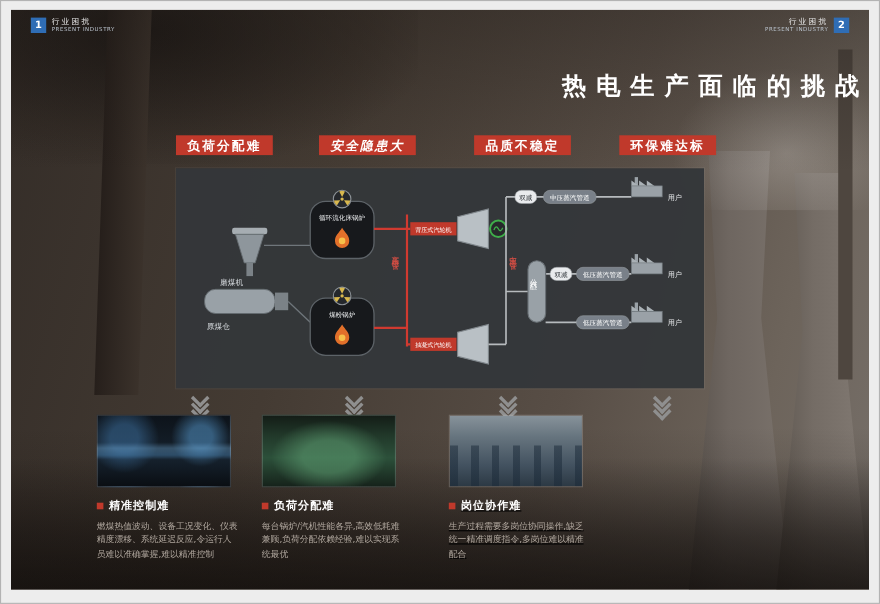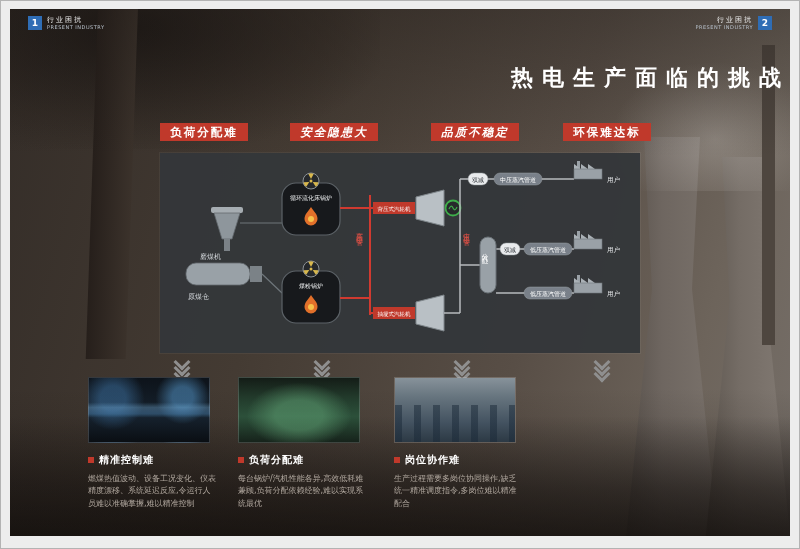--- a/index.html
+++ b/index.html
@@ -37,37 +37,37 @@
   .badge-num { width:14px; height:14px; background:#2f6db5; color:#fff; font-size:9px; font-weight:bold;
     display:flex; align-items:center; justify-content:center; flex:0 0 auto; }
   .badge-title { font-size:7px; color:#e8e8e8; letter-spacing:2px; line-height:1.2; }
   .badge-sub { font-size:5px; color:#b9c2cc; letter-spacing:.5px; }
 
   .title { position:absolute; top:54px; left:0; width:100%; text-align:right;
     color:#ffffff; font-size:22px; font-weight:bold; letter-spacing:9px; text-indent:9px; }
 
   .tag { position:absolute; top:114px; height:18px; line-height:18px; width:88px; text-align:center;
     background:#c0392b; color:#fff; font-size:11.5px; font-weight:bold; letter-spacing:2px; }
-  .tag1{left:150px;} .tag2{left:280px;font-style:italic;} .tag3{left:421px;font-style:italic;} .tag4{left:553px;}
+  .tag1{left:150px;} .tag2{left:280px;font-style:italic;} .tag3{left:421px;} .tag4{left:553px;}
 
   .panel { position:absolute; left:150px; top:144px; width:480px; height:200px;
     background:rgba(52,55,58,.97); box-shadow:0 0 0 1px rgba(255,255,255,.05); }
   svg text { font-family:"DejaVu Sans","Liberation Sans",sans-serif; }
   .vt { writing-mode:vertical-rl; text-orientation:upright; letter-spacing:2px; }
 
   
   .arrows { position:absolute; top:347px; width:20px; display:flex; flex-direction:column; align-items:center; }
   .a1{left:162px;} .a2{left:302px;} .a3{left:442px;} .a4{left:582px;}
   .chev { width:12px; height:12px; border-left:3.5px solid #8f8f8f; border-bottom:3.5px solid #8f8f8f;
     transform:rotate(-45deg); margin-top:-6px; }
   .chev:first-child { margin-top:0; }
 
   
   .card { position:absolute; top:368px; width:128px; }
-  .c1{left:78px;} .c2{left:228px;} .c3{left:384px;} .c4{left:576px;}
+  .c1{left:78px;} .c2{left:228px;} .c3{left:398px;text-decoration:underline;} .c4{left:576px;}
   .photo { width:122px; height:66px; border:1px solid rgba(255,255,255,.18); }
   .photo-control { background:
       linear-gradient(0deg, transparent 38%, rgba(80,140,190,.4) 44%, rgba(120,180,225,.35) 54%, transparent 62%),
       radial-gradient(circle at 78% 30%, rgba(90,160,215,.5) 0 10%, transparent 26%),
       radial-gradient(circle at 20% 32%, rgba(70,130,185,.45) 0 12%, transparent 30%),
       linear-gradient(180deg,#0d131a,#16222e 60%,#0a0e13); }
   .photo-turbine { background:
       radial-gradient(ellipse at 50% 58%, rgba(95,160,115,.55) 0 28%, transparent 62%),
       linear-gradient(180deg,#141d17 0%,#223a2b 30%,#2c503a 60%,#16231b 100%); }
   .photo-workers { background:

